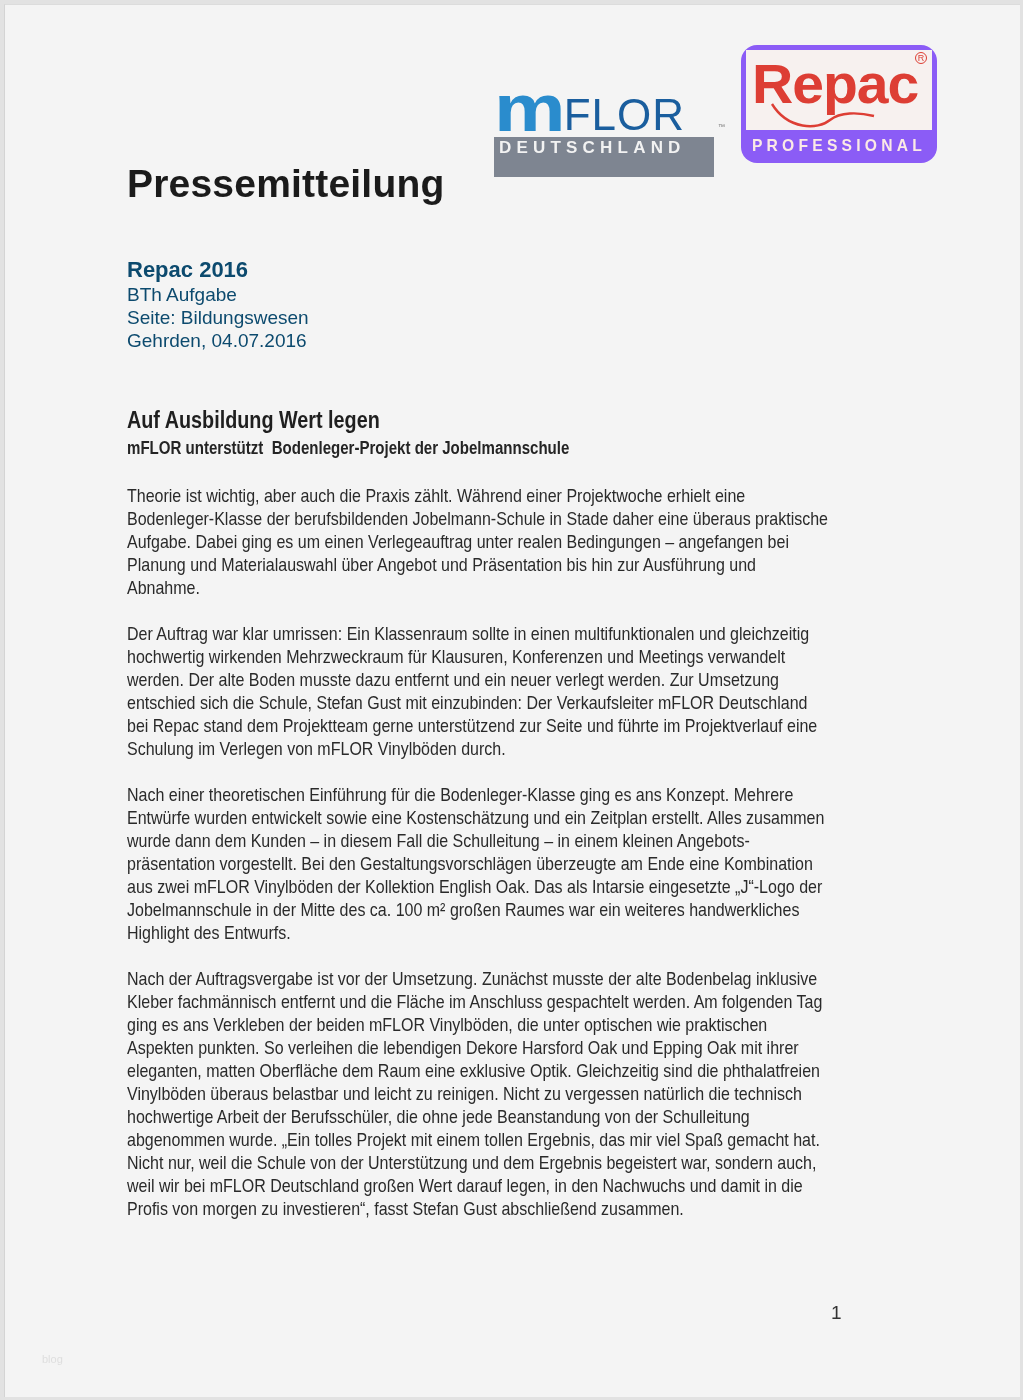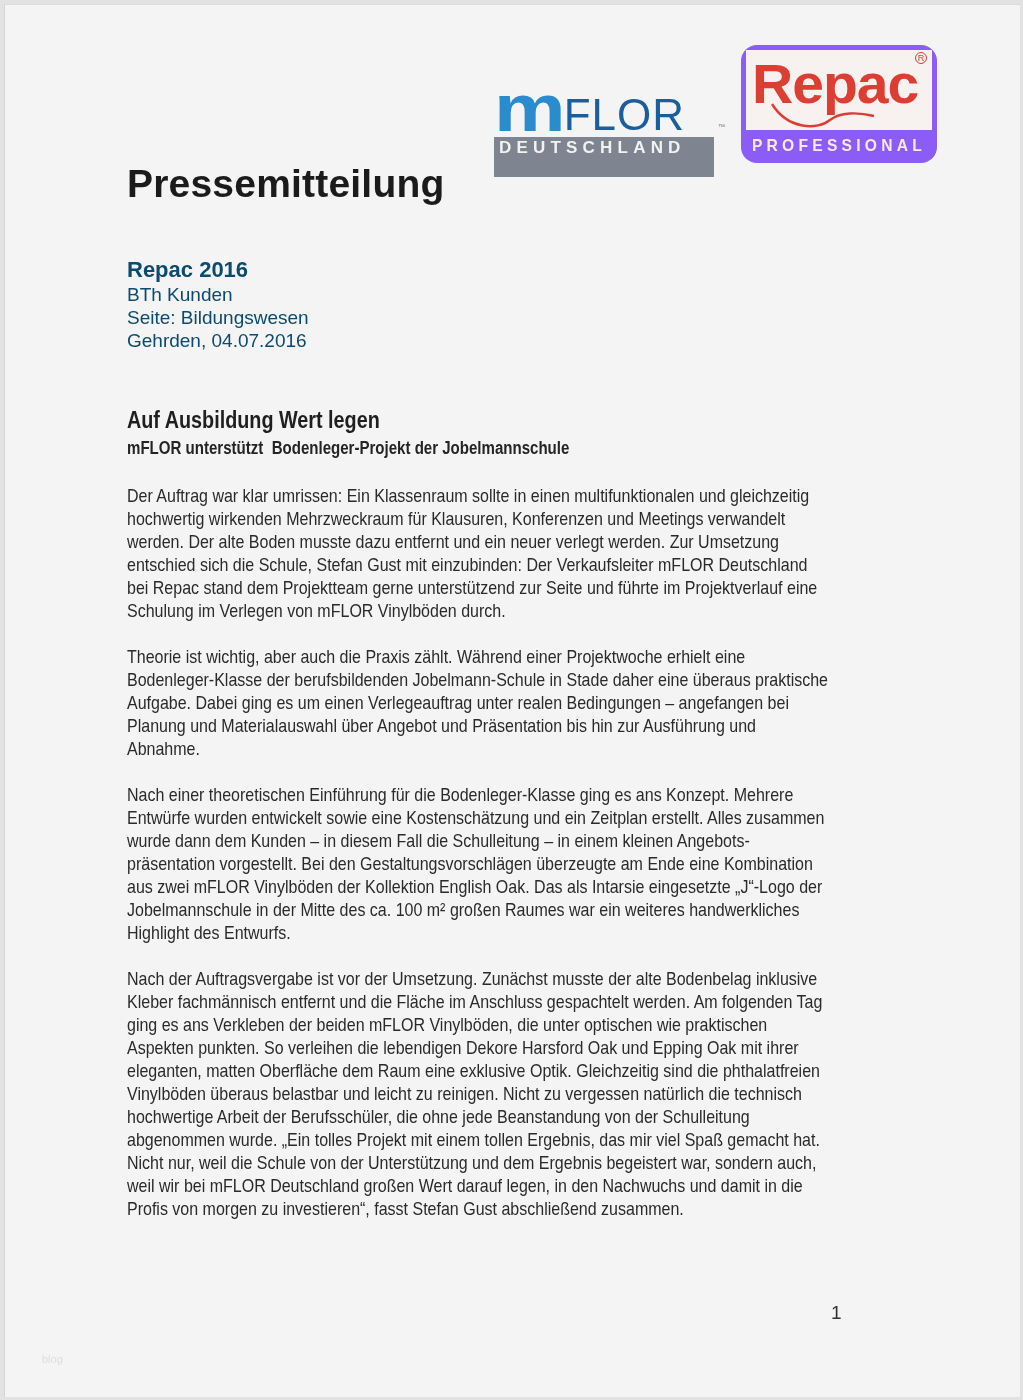--- a/index.html
+++ b/index.html
@@ -264,43 +264,43 @@
       </svg>
       <span class="repac-reg">R</span>
     </div>
     <div class="repac-professional">PROFESSIONAL</div>
   </div>
 
   <h1 class="title">Pressemitteilung</h1>
 
   <div class="meta">
     <div class="meta-line meta-strong">Repac 2016</div>
-    <div class="meta-line">BTh Kunden</div>
+    <div class="meta-line">BTh Aufgabe</div>
     <div class="meta-line">Seite: Bildungswesen</div>
     <div class="meta-line meta-date">Gehrden, 04.07.2016</div>
   </div>
 
   <h2 class="headline">Auf Ausbildung Wert legen</h2>
   <h3 class="subheadline">mFLOR unterstützt  Bodenleger-Projekt der Jobelmannschule</h3>
 
   <div class="body-text">
+    <p class="paragraph">
+      <span class="para-line">Theorie ist wichtig, aber auch die Praxis zählt. Während einer Projektwoche erhielt eine</span>
+      <span class="para-line">Bodenleger-Klasse der berufsbildenden Jobelmann-Schule in Stade daher eine überaus praktische</span>
+      <span class="para-line">Aufgabe. Dabei ging es um einen Verlegeauftrag unter realen Bedingungen – angefangen bei</span>
+      <span class="para-line">Planung und Materialauswahl über Angebot und Präsentation bis hin zur Ausführung und</span>
+      <span class="para-line">Abnahme.</span>
+    </p>
     <p class="paragraph">
       <span class="para-line">Der Auftrag war klar umrissen: Ein Klassenraum sollte in einen multifunktionalen und gleichzeitig</span>
       <span class="para-line">hochwertig wirkenden Mehrzweckraum für Klausuren, Konferenzen und Meetings verwandelt</span>
       <span class="para-line">werden. Der alte Boden musste dazu entfernt und ein neuer verlegt werden. Zur Umsetzung</span>
       <span class="para-line">entschied sich die Schule, Stefan Gust mit einzubinden: Der Verkaufsleiter mFLOR Deutschland</span>
       <span class="para-line">bei Repac stand dem Projektteam gerne unterstützend zur Seite und führte im Projektverlauf eine</span>
       <span class="para-line">Schulung im Verlegen von mFLOR Vinylböden durch.</span>
-    </p>
-    <p class="paragraph">
-      <span class="para-line">Theorie ist wichtig, aber auch die Praxis zählt. Während einer Projektwoche erhielt eine</span>
-      <span class="para-line">Bodenleger-Klasse der berufsbildenden Jobelmann-Schule in Stade daher eine überaus praktische</span>
-      <span class="para-line">Aufgabe. Dabei ging es um einen Verlegeauftrag unter realen Bedingungen – angefangen bei</span>
-      <span class="para-line">Planung und Materialauswahl über Angebot und Präsentation bis hin zur Ausführung und</span>
-      <span class="para-line">Abnahme.</span>
     </p>
     <p class="paragraph">
       <span class="para-line">Nach einer theoretischen Einführung für die Bodenleger-Klasse ging es ans Konzept. Mehrere</span>
       <span class="para-line">Entwürfe wurden entwickelt sowie eine Kostenschätzung und ein Zeitplan erstellt. Alles zusammen</span>
       <span class="para-line">wurde dann dem Kunden – in diesem Fall die Schulleitung – in einem kleinen Angebots-</span>
       <span class="para-line">präsentation vorgestellt. Bei den Gestaltungsvorschlägen überzeugte am Ende eine Kombination</span>
       <span class="para-line">aus zwei mFLOR Vinylböden der Kollektion English Oak. Das als Intarsie eingesetzte „J“-Logo der</span>
       <span class="para-line">Jobelmannschule in der Mitte des ca. 100 m² großen Raumes war ein weiteres handwerkliches</span>
       <span class="para-line">Highlight des Entwurfs.</span>
     </p>

